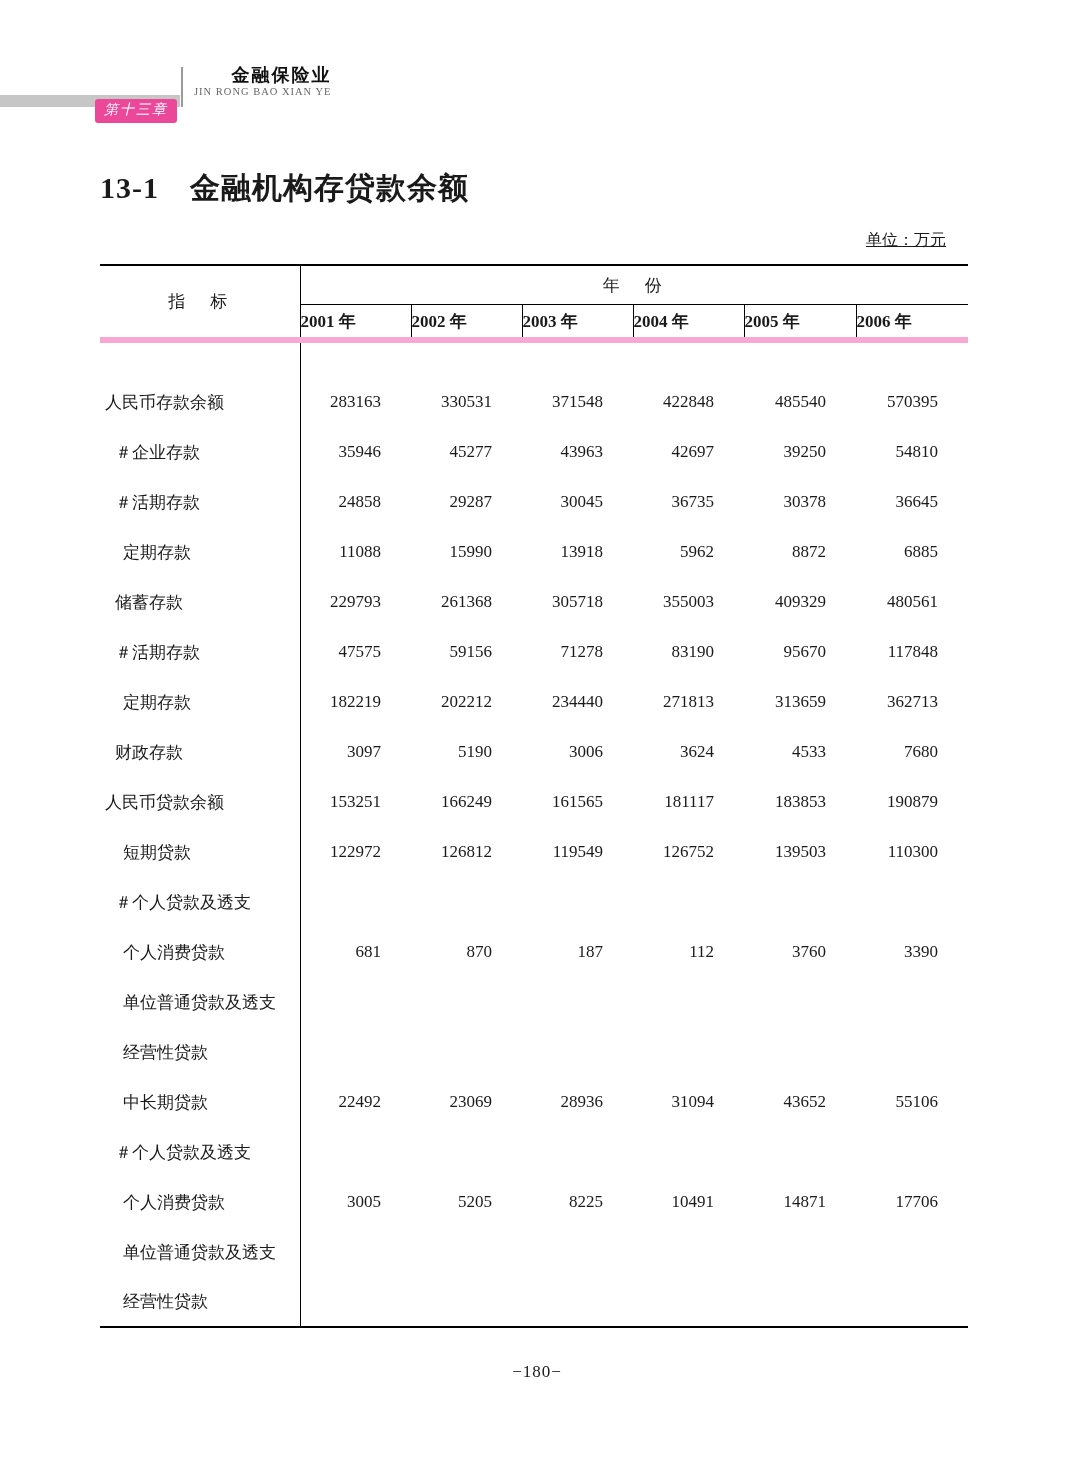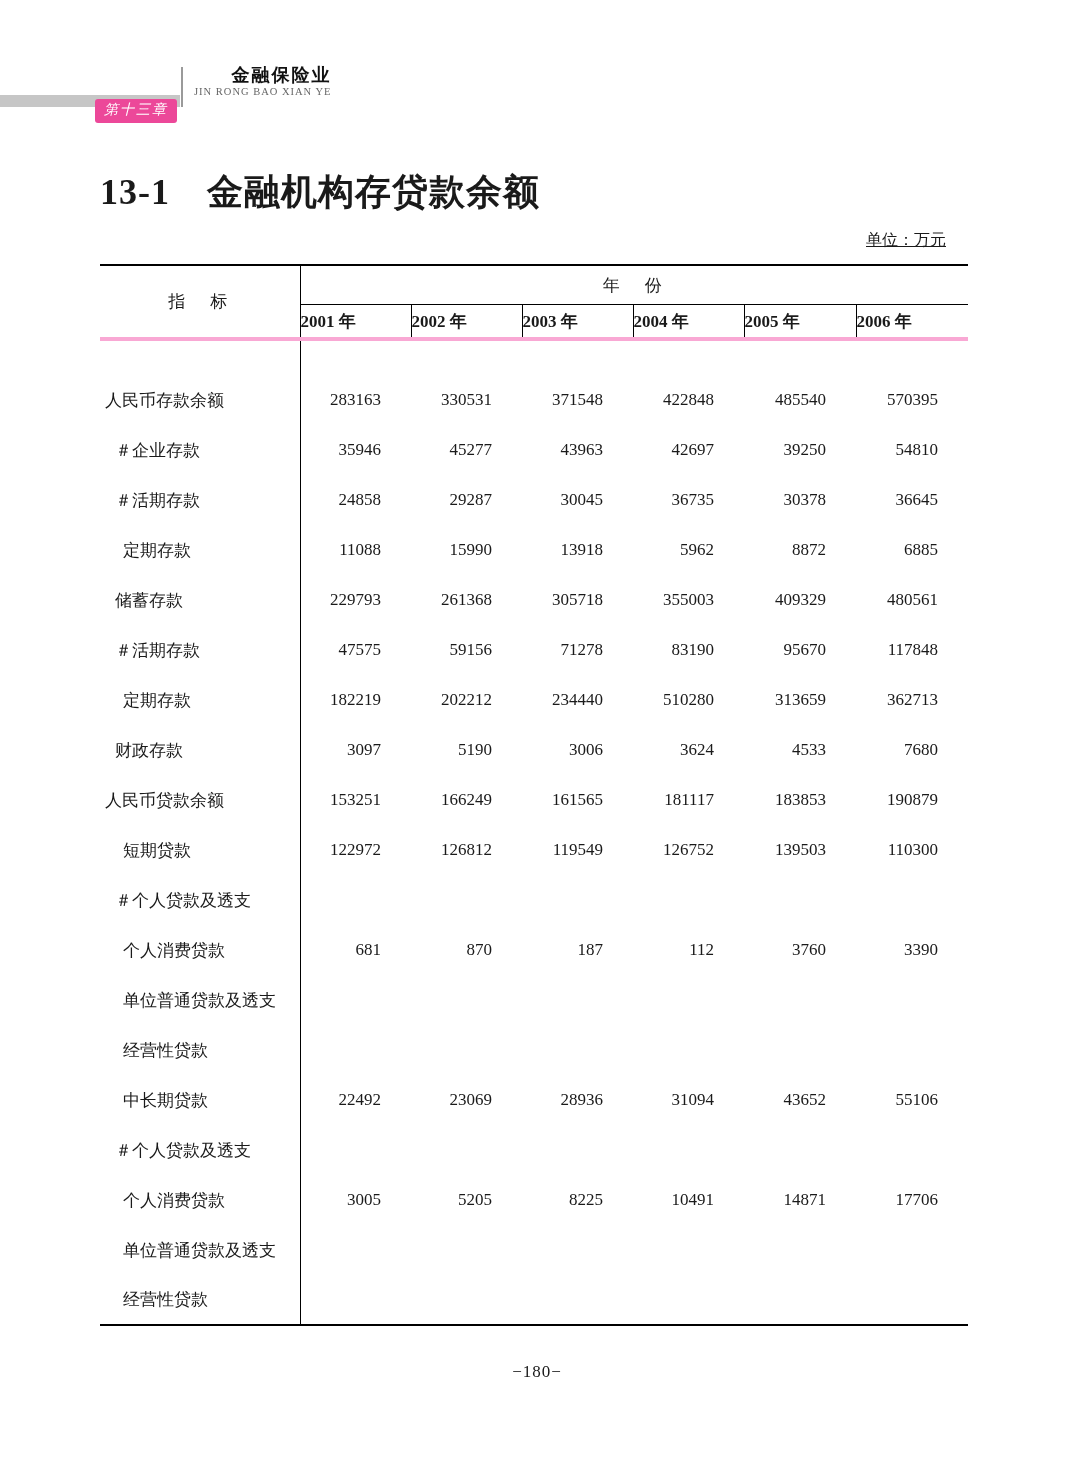--- a/index.html
+++ b/index.html
@@ -65,21 +65,21 @@
     font-size: 10.5px;
     letter-spacing: 1px;
     color: #666;
   }
 
   
   .page-title {
     position: absolute;
     left: 100px;
     top: 168px;
-    font-size: 36px;
+    font-size: 30px;
     font-weight: bold;
     letter-spacing: 1px;
     white-space: nowrap;
   }
   .unit-note {
     position: absolute;
     right: 128px;
     top: 230px;
     font-size: 16px;
     text-decoration: underline;
@@ -93,21 +93,21 @@
     width: 868px;
   }
   table.stat {
     width: 868px;
     border-collapse: collapse;
     table-layout: fixed;
     border-top: 2px solid #000;
     border-bottom: 2px solid #000;
   }
   table.stat thead {
-    border-bottom: 4px solid #f9a8d4;
+    border-bottom: 6px solid #f9a8d4;
   }
   th, td {
     font-weight: normal;
     font-size: 17px;
     padding: 0;
     vertical-align: middle;
   }
   th.indicator {
     border-right: 1px solid #000;
     text-align: center;
@@ -251,21 +251,21 @@
           <td class="val">71278</td>
           <td class="val">83190</td>
           <td class="val">95670</td>
           <td class="val">117848</td>
         </tr>
         <tr>
           <td class="label indent-2">定期存款</td>
           <td class="val">182219</td>
           <td class="val">202212</td>
           <td class="val">234440</td>
-          <td class="val">510280</td>
+          <td class="val">271813</td>
           <td class="val">313659</td>
           <td class="val">362713</td>
         </tr>
         <tr>
           <td class="label indent-1">财政存款</td>
           <td class="val">3097</td>
           <td class="val">5190</td>
           <td class="val">3006</td>
           <td class="val">3624</td>
           <td class="val">4533</td>

